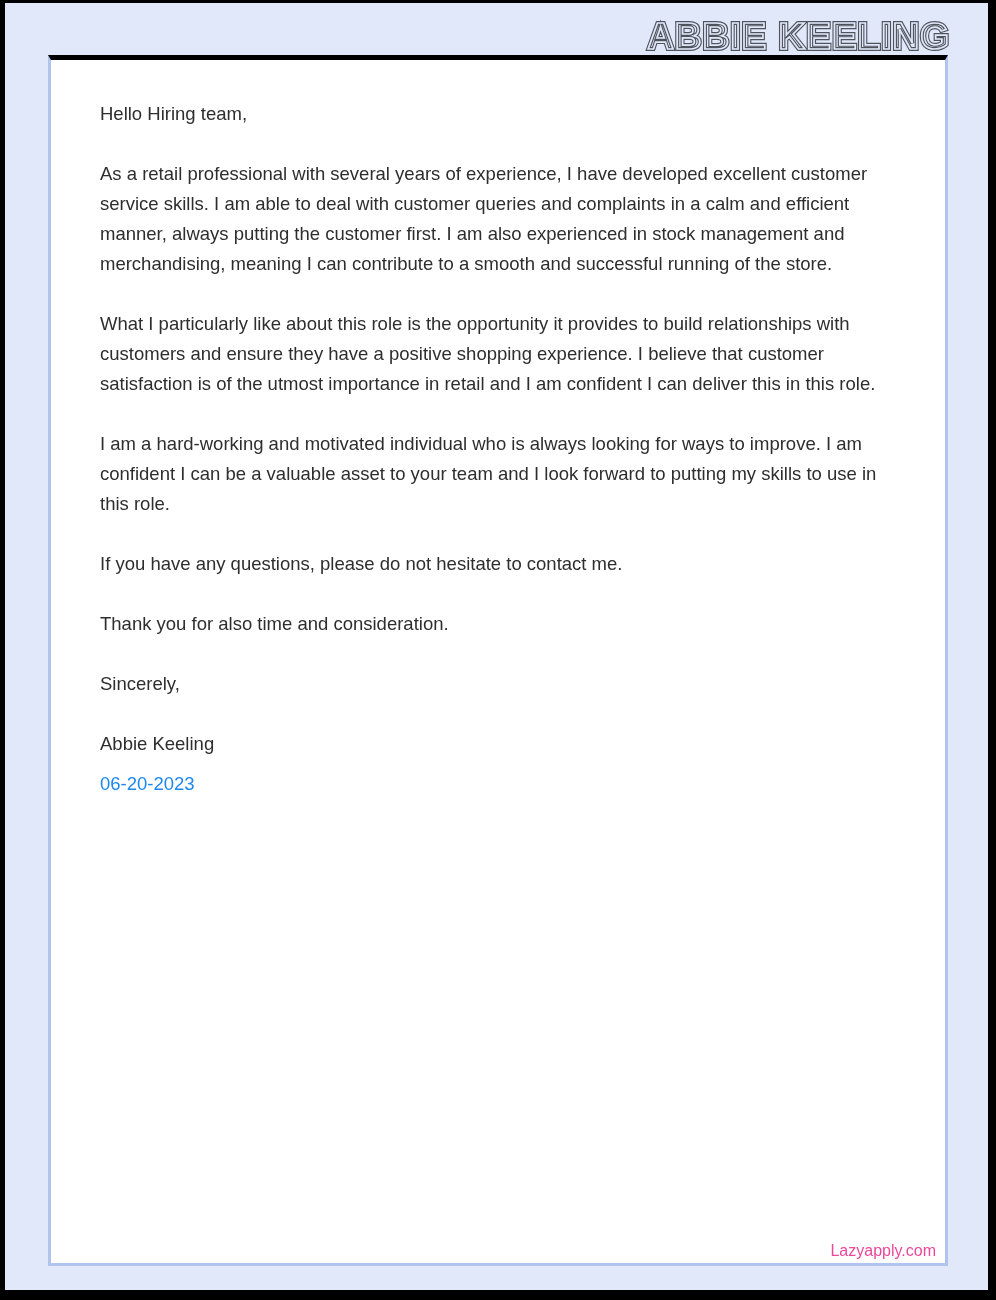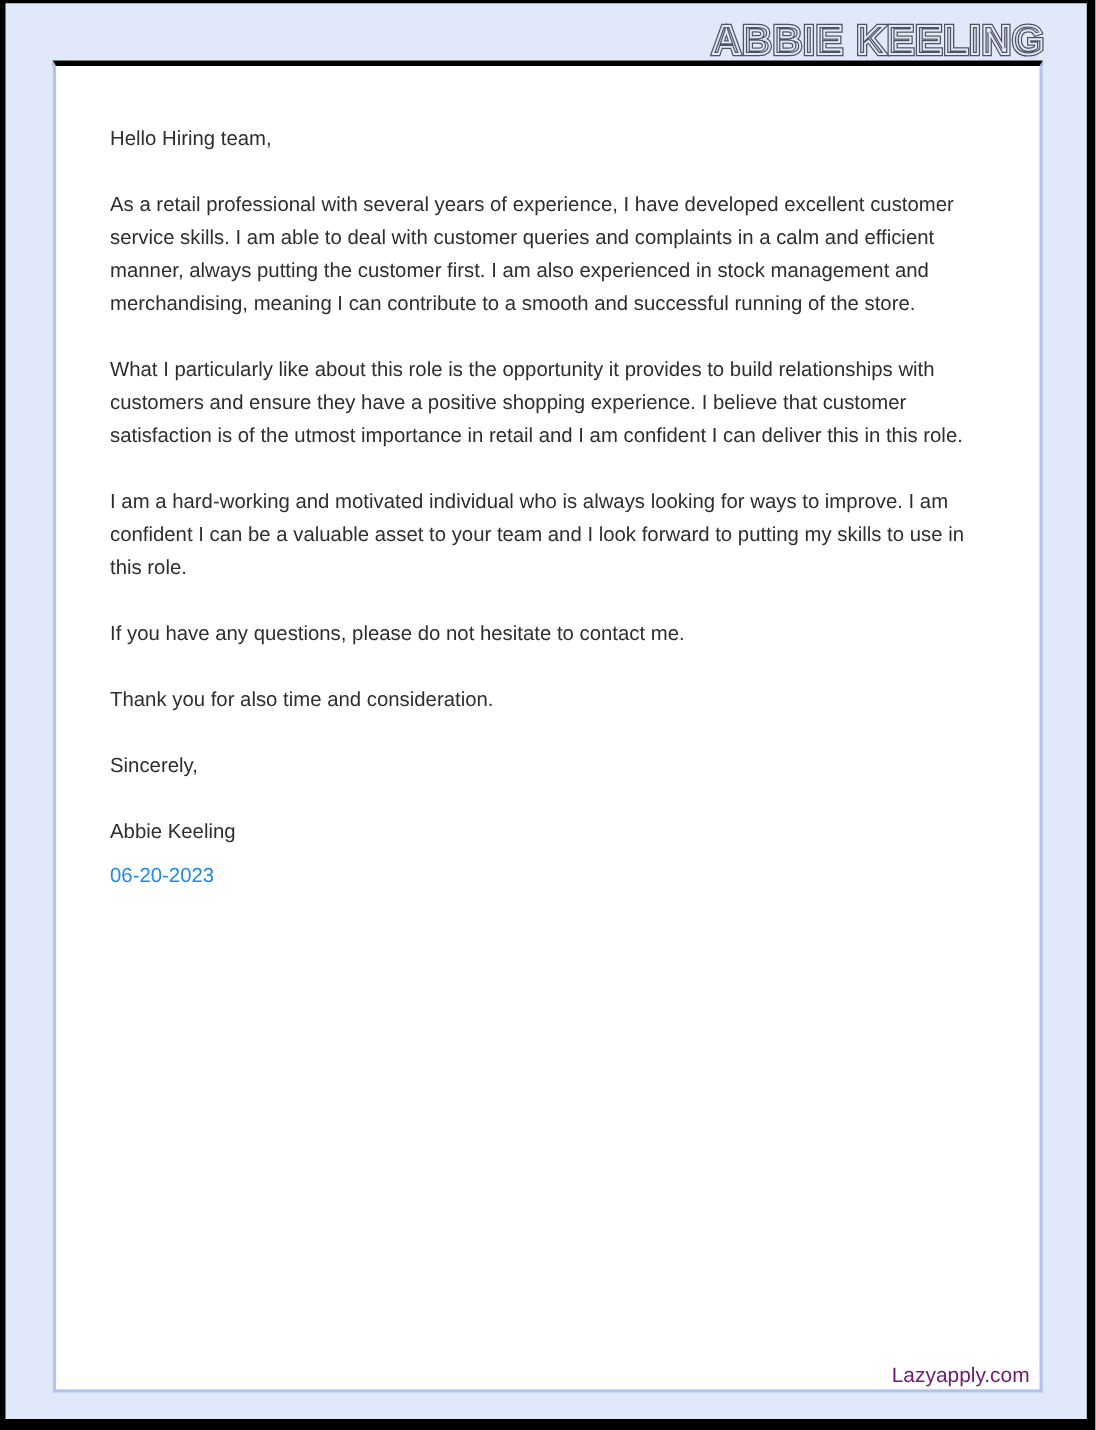--- a/index.html
+++ b/index.html
@@ -53,39 +53,39 @@
     top: 52px;
     left: 43px;
     width: 900px;
     height: 1211px;
     background: #ffffff;
     border: 3px solid #b0c4ee;
     border-top: 5px solid #000000;
   }
 
   .letter-body {
-    padding: 51px 50px 0 49px;
+    padding: 39px 50px 0 49px;
     font-size: 18.5px;
     line-height: 30px;
     color: #2e2e2e;
   }
   .letter-body p { margin: 0 0 30px 0; }
   .letter-body p.signature { margin-bottom: 10px; }
   .letter-body p.date {
     color: #1e87f2;
     margin-bottom: 4px;
   }
 
   .watermark {
     position: absolute;
     right: 9px;
     bottom: 4px;
-    font-size: 19px;
+    font-size: 16px;
     line-height: 16px;
-    color: #701a75;
+    color: #ec4899;
   }
 </style>
 </head>
 <body>
 
 <div class="page">
 
   <div class="header-strip">
     <div class="name-wrap">
       <span class="name-layer-outer">ABBIE KEELING</span>

